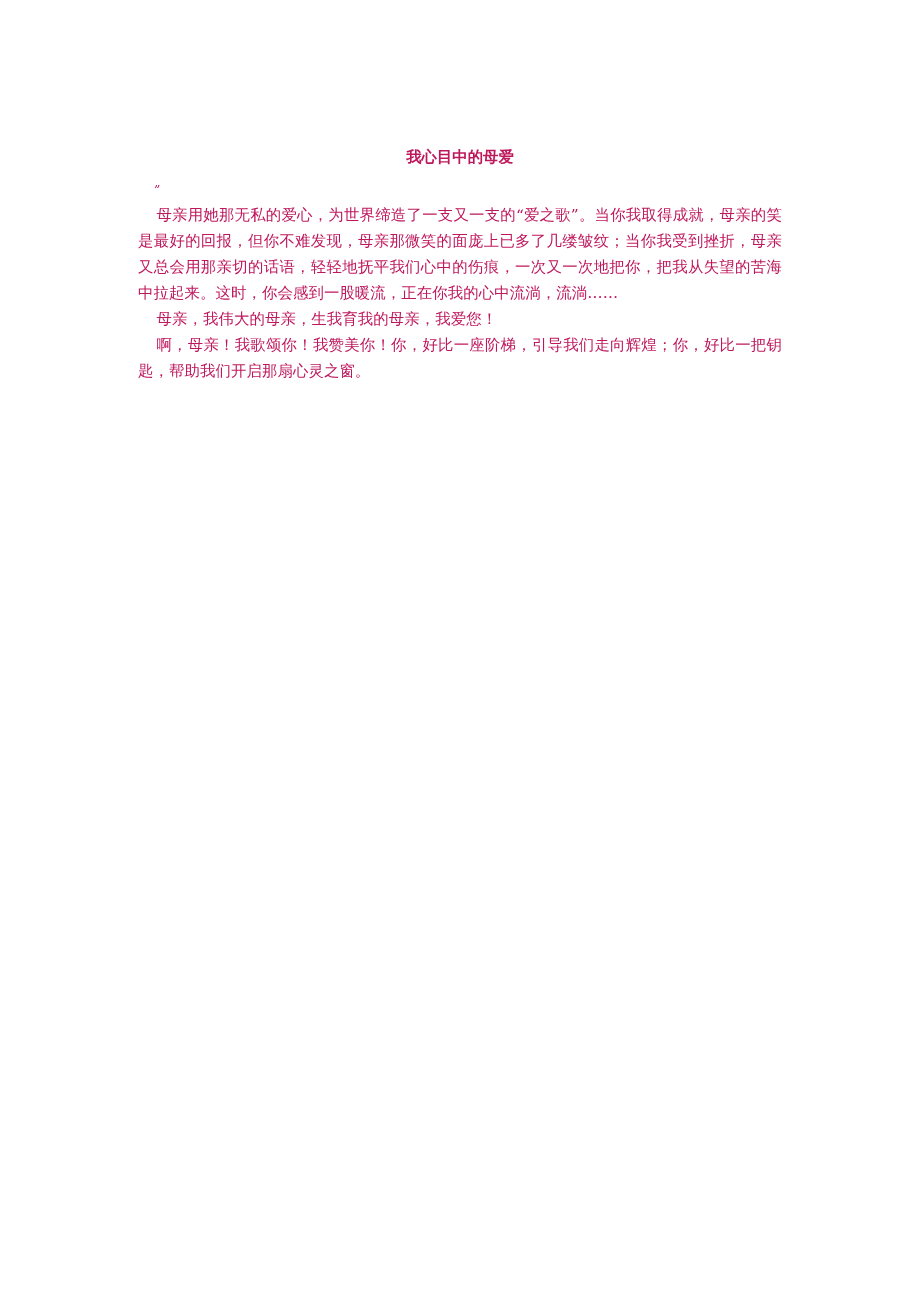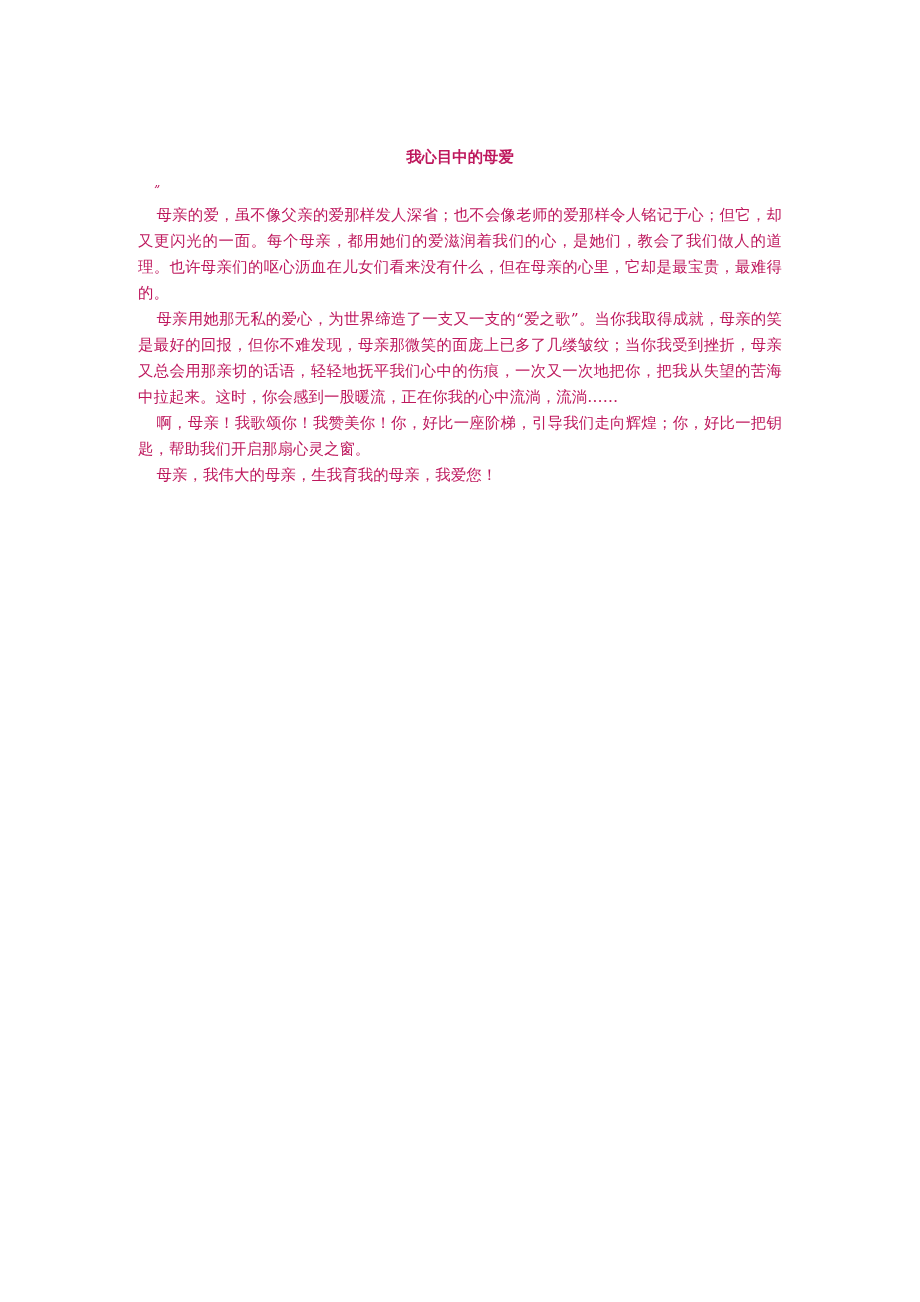--- a/index.html
+++ b/index.html
@@ -34,17 +34,16 @@
       font-size: 12px;
       font-style: italic;
     }
   </style>
 </head>
 <body>
 
 <div class="page">
   <h1 class="title">我心目中的母爱</h1>
   <p class="mark">”</p>
-  <p class="para">母亲的爱，虽不像父亲的爱那样发人深省；也不会像老师的爱那样令人铭记于心；但它，却又更闪光的一面。每个母亲，都用她们的爱滋润着我们的心，是她们，教会了我们做人的道理。也许母亲们的呕心沥血在儿女们看来没有什么，但在母亲的心里，它却是最宝贵，最难得的。</p>
   <p class="para">母亲用她那无私的爱心，为世界缔造了一支又一支的“爱之歌”。当你我取得成就，母亲的笑是最好的回报，但你不难发现，母亲那微笑的面庞上已多了几缕皱纹；当你我受到挫折，母亲又总会用那亲切的话语，轻轻地抚平我们心中的伤痕，一次又一次地把你，把我从失望的苦海中拉起来。这时，你会感到一股暖流，正在你我的心中流淌，流淌……</p>
+  <p class="para">母亲，我伟大的母亲，生我育我的母亲，我爱您！</p>
   <p class="para">啊，母亲！我歌颂你！我赞美你！你，好比一座阶梯，引导我们走向辉煌；你，好比一把钥匙，帮助我们开启那扇心灵之窗。</p>
-  <p class="para">母亲，我伟大的母亲，生我育我的母亲，我爱您！</p>
 </div>
 
 </body></html>

